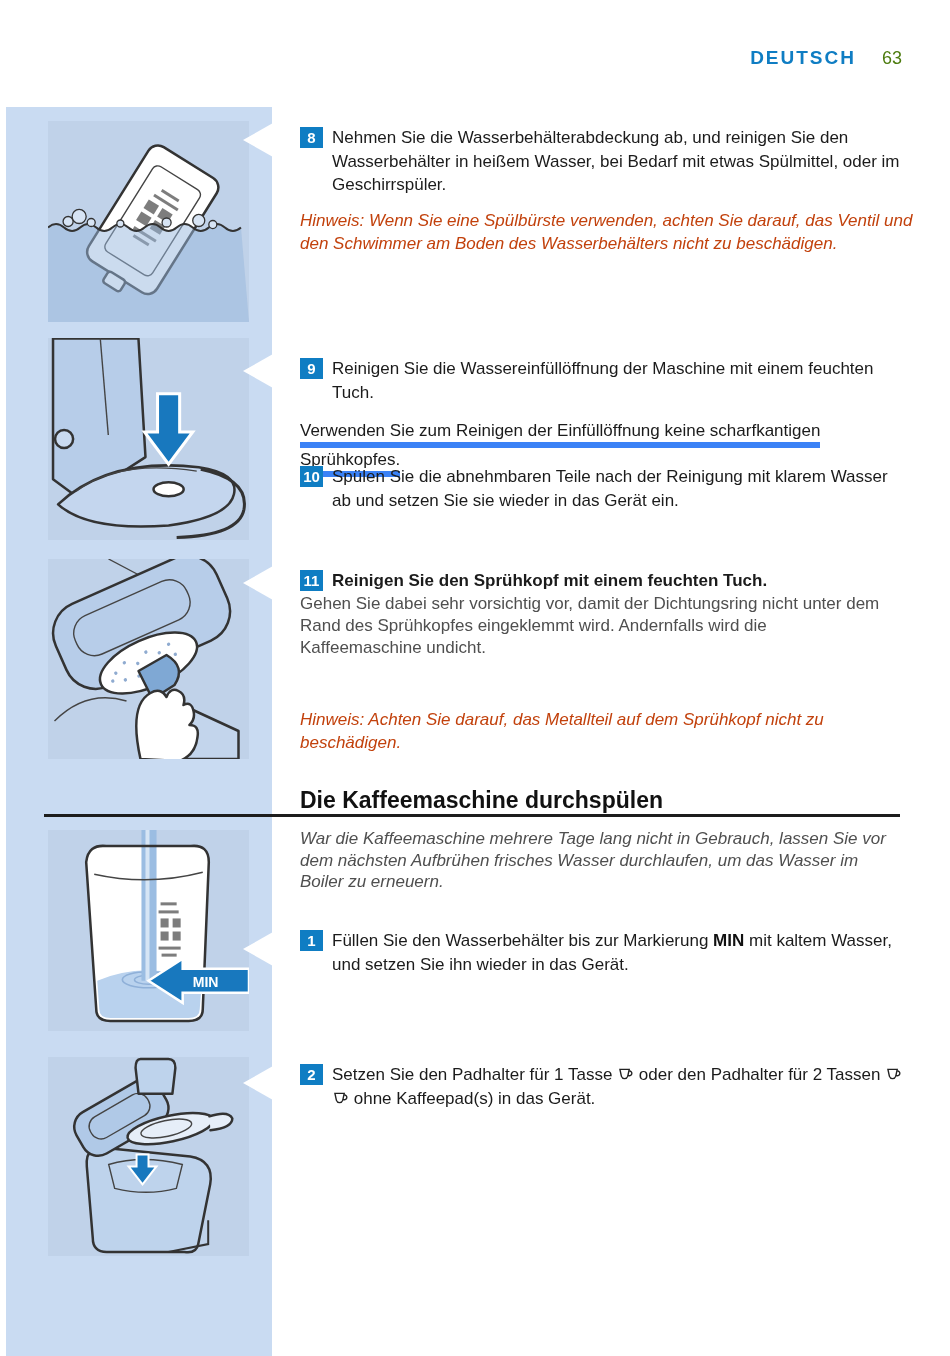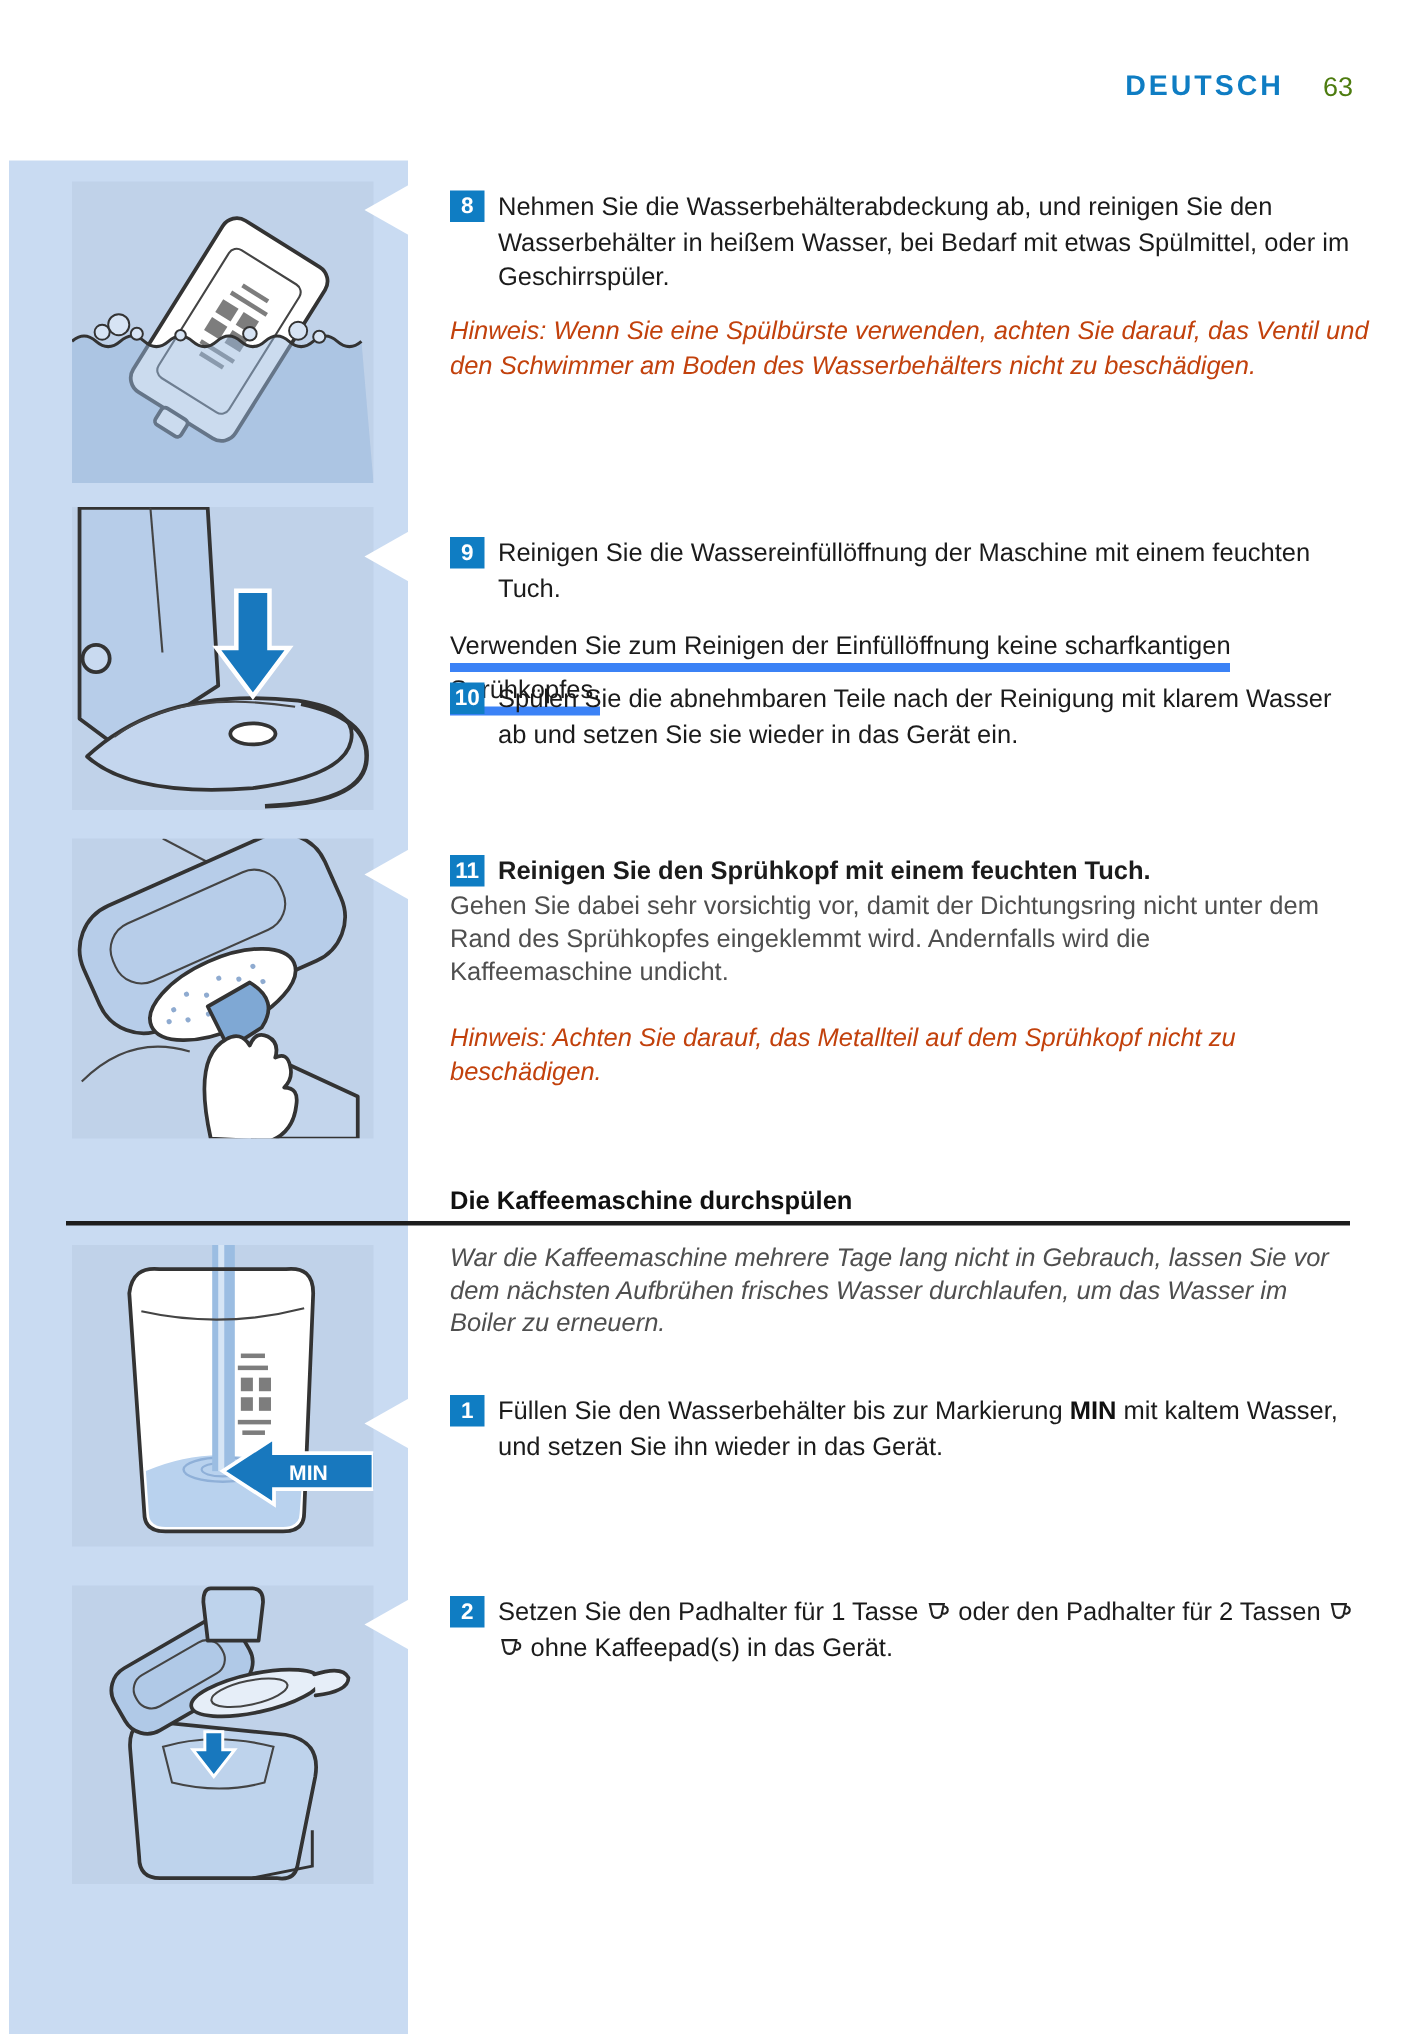--- a/index.html
+++ b/index.html
@@ -30,21 +30,21 @@
   .step{padding-left:32px;width:578px;}
   .badge{position:absolute;left:0;top:1px;min-width:17px;height:21px;padding:0 3px;
     background:#0f7dc3;color:#fff;font-weight:bold;font-size:15px;
     display:flex;align-items:center;justify-content:center;}
   .steptext{color:#1b1b1b;}
   .note{font-style:italic;color:#c2410c;width:615px;line-height:23px;}
   .para{color:#4f4f4f;width:600px;line-height:21.6px;font-style:italic;}
   .detail{color:#4f4f4f;width:592px;line-height:22px;}
   .warn div{margin-bottom:5px;}
   .warn span{border-bottom:6px solid #3b82f6;padding-bottom:2px;}
-  .sectitle{font-weight:bold;font-size:17px;color:#111;}
+  .sectitle{font-weight:bold;font-size:23px;color:#111;}
   .rule{position:absolute;left:44px;top:814px;width:856px;height:3px;background:#1d1d1d;}
   b.min{font-weight:bold;color:#111;}
   .cup{vertical-align:-1px;margin:0 1px;}
 
   
   .ln{stroke:#333;stroke-width:2.5;stroke-linejoin:round;stroke-linecap:round;}
   .thin{stroke:#444;stroke-width:1.4;fill:none;}
 </style>
 </head>
 <body>
@@ -193,32 +193,32 @@
 <div class="tblock step" style="top:357px;">
   <span class="badge">9</span>
   <span class="steptext">Reinigen Sie die Wassereinfüllöffnung der Maschine mit einem feuchten Tuch.</span>
 </div>
 
 <div class="tblock warn" style="top:419px;width:615px;">
   <div><span>Verwenden Sie zum Reinigen der Einfüllöffnung keine scharfkantigen</span></div>
   <div><span>Sprühkopfes.</span></div>
 </div>
 
-<div class="tblock step" style="top:454px;">
+<div class="tblock step" style="top:465px;">
   <span class="badge">10</span>
   <span class="steptext">Spülen Sie die abnehmbaren Teile nach der Reinigung mit klarem Wasser ab und setzen Sie sie wieder in das Gerät ein.</span>
 </div>
 
 <div class="tblock step" style="top:569px;">
   <span class="badge">11</span>
   <div class="steptext" style="font-weight:bold;">Reinigen Sie den Sprühkopf mit einem feuchten Tuch.</div>
   <div class="detail" style="margin-left:-32px;">Gehen Sie dabei sehr vorsichtig vor, damit der Dichtungsring nicht unter dem Rand des Sprühkopfes eingeklemmt wird. Andernfalls wird die Kaffeemaschine undicht.</div>
 </div>
 
-<div class="tblock note" style="top:680px;">Hinweis: Achten Sie darauf, das Metallteil auf dem Sprühkopf nicht zu beschädigen.</div>
+<div class="tblock note" style="top:708px;">Hinweis: Achten Sie darauf, das Metallteil auf dem Sprühkopf nicht zu beschädigen.</div>
 
 <div class="tblock sectitle" style="top:789px;">Die Kaffeemaschine durchspülen</div>
 <div class="rule"></div>
 
 <div class="tblock para" style="top:828px;">
   <div>War die Kaffeemaschine mehrere Tage lang nicht in Gebrauch, lassen Sie vor dem nächsten Aufbrühen frisches Wasser durchlaufen, um das Wasser im Boiler zu erneuern.</div>
 </div>
 
 <div class="tblock step" style="top:929px;">
   <span class="badge">1</span>

